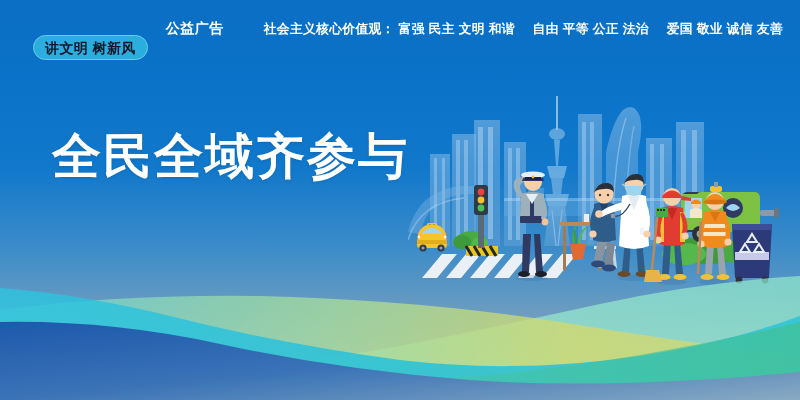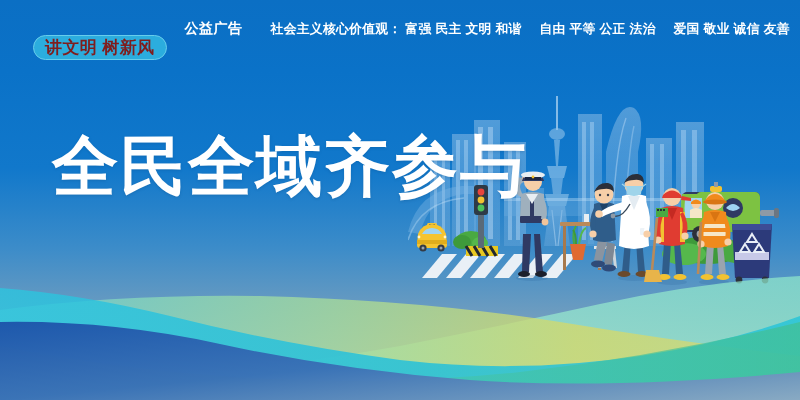--- a/index.html
+++ b/index.html
@@ -25,45 +25,45 @@
     position:absolute; top:0; left:0; width:800px; height:58px;
     display:flex; align-items:center; z-index:40;
   }
   #slogan-badge {
     margin-left:33px;
     height:25px; padding:0 11px;
     border-radius:13px;
     background:#2badde;
     border:1.5px solid #67cdec;
     display:flex; align-items:center; justify-content:center;
-    color:#7f1d1d; font-size:17px; font-weight:bold;
+    color:#0f172a; font-size:14px; font-weight:bold;
     letter-spacing:.4px; white-space:nowrap;
     line-height:1;
     margin-top:37px;
   }
   #public-ad-label {
     margin-left:18px;
     color:#ffffff; font-size:14px; font-weight:bold;
     letter-spacing:.5px; white-space:nowrap;
   }
   #core-values {
-    margin-left:28px;
+    margin-left:40px;
     color:#ffffff; font-size:12.8px; font-weight:bold;
     letter-spacing:.3px; white-space:nowrap;
   }
   #core-values .cv-group { margin-right:5px; }
   #core-values .cv-sep { display:inline-block; width:5px; }
 
   
   #headline {
     position:absolute; left:52px; top:128px; z-index:35;
   }
   #headline .line {
     color:#ffffff;
-    font-size:66px; font-weight:bold;
+    font-size:49px; font-weight:bold;
     letter-spacing:2px; line-height:1.16;
     white-space:nowrap;
     text-shadow:0 1px 3px rgba(4,60,110,.22);
   }
 
   
   #illustration {
     position:absolute; left:408px; top:82px;
     width:392px; height:208px; z-index:25;
   }

